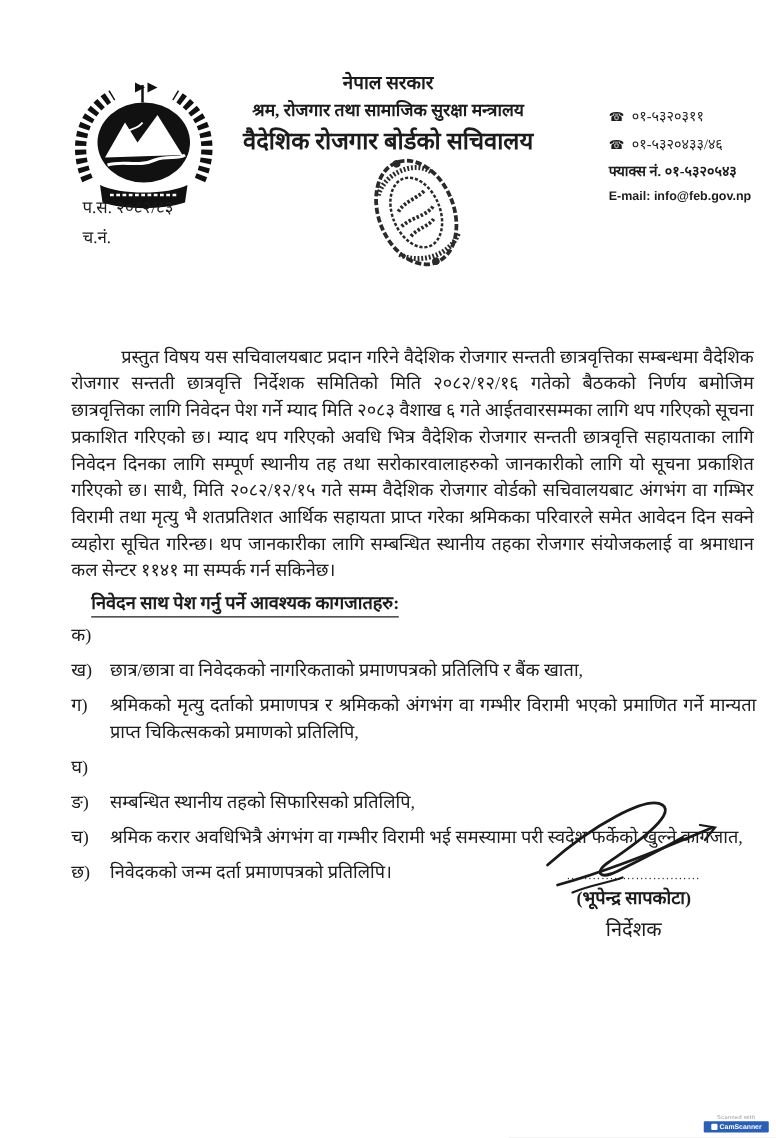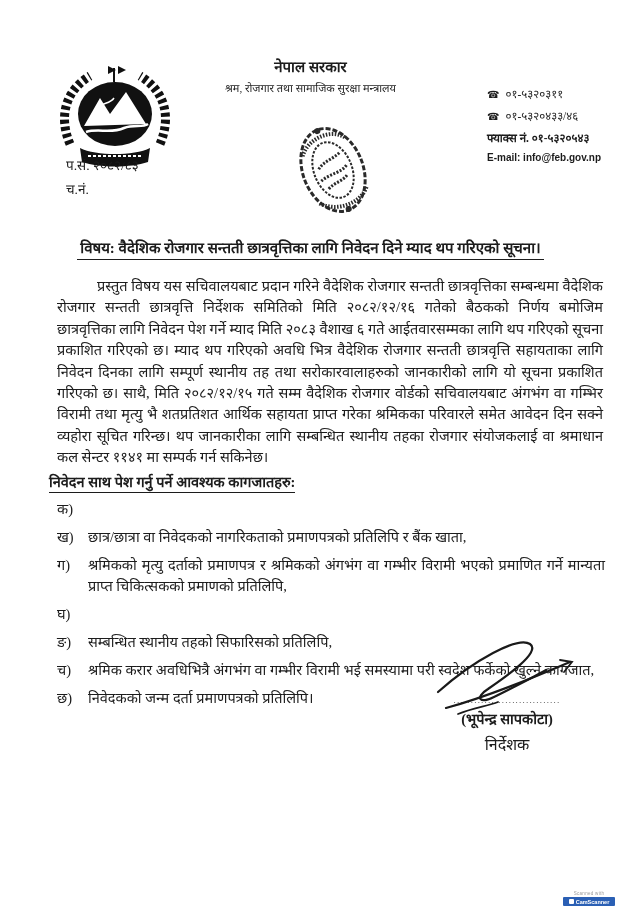--- a/index.html
+++ b/index.html
@@ -5,39 +5,39 @@
   html,body{margin:0;padding:0;background:#e8e8e8;}
   .page{
     position:relative;width:621px;height:910px;margin:0 auto;background:#ffffff;
     overflow:hidden;color:#1c1c1c;
     font-family:"Liberation Serif","DejaVu Serif",serif;
   }
   
   .emblem{position:absolute;left:56px;top:64px;}
   .head-center{position:absolute;left:0;right:0;top:60px;text-align:center;line-height:1;}
   .head-gov{font-size:15px;font-weight:700;}
-  .head-ministry{font-size:11px;font-weight:400;margin-top:8px;}
+  .head-ministry{font-size:14px;font-weight:700;margin-top:8px;}
   .head-office{font-size:19px;font-weight:700;margin-top:7px;}
   .head-address{font-size:12px;font-weight:700;margin-top:6px;}
   .stamp{position:absolute;left:286px;top:116px;z-index:3;}
   .contact{position:absolute;left:487px;top:86px;font-size:11.5px;line-height:1.55;}
   .contact-row{display:flex;align-items:center;gap:6px;margin-bottom:4px;white-space:nowrap;}
   .ph-icon{font-size:10px;line-height:1;}
   .contact-fax{font-weight:600;margin-bottom:3px;white-space:nowrap;}
   .contact-email{font-family:"Liberation Sans","DejaVu Sans",sans-serif;font-size:10px;font-weight:700;white-space:nowrap;}
   .refs{position:absolute;left:66px;top:154px;font-size:13.5px;line-height:1.8;}
   .daterow{position:absolute;right:22px;top:196px;text-align:right;font-size:14.5px;line-height:1.55;}
   .ne-no{margin-right:10px;}
   
   .subject-wrap{position:absolute;left:0;right:0;top:237px;text-align:center;}
   .subject{display:inline-block;font-size:15px;font-weight:700;border-bottom:1.5px solid #1c1c1c;padding:0 3px 2px;}
   
   .body-par{position:absolute;left:57px;top:276px;width:546px;font-size:14.5px;line-height:21.4px;text-align:justify;text-indent:40px;margin:0;}
   
-  .docs-heading{position:absolute;left:49px;top:471px;font-size:14.5px;font-weight:700;border-bottom:1.3px solid #1c1c1c;padding-bottom:1px;}
+  .docs-heading{position:absolute;left:73px;top:471px;font-size:14.5px;font-weight:700;border-bottom:1.3px solid #1c1c1c;padding-bottom:1px;}
   .docs-list{position:absolute;left:57px;top:499px;width:548px;margin:0;padding:0;list-style:none;}
   .docs-list li{display:flex;gap:9px;margin-bottom:7.5px;font-size:14.5px;line-height:1.42;text-align:justify;}
   .docs-list .mk{flex:0 0 22px;}
   
   .sig-svg{position:absolute;left:428px;top:634px;z-index:2;}
   .sig-block{position:absolute;right:16px;top:694px;width:196px;text-align:center;line-height:1.5;}
   .sig-dots{font-size:9px;letter-spacing:1.2px;color:#2a2a2a;white-space:nowrap;overflow:hidden;}
   .sig-name{font-size:14.5px;font-weight:600;margin-top:1px;}
   .sig-title{font-size:16px;margin-top:3px;}
   
@@ -67,20 +67,21 @@
       <path d="M40,44 C48,38 54,40 58,34" fill="none" stroke="#fff" stroke-width="1.5"></path>
 
       <path d="M24,84 C40,92 78,92 94,84 L92,98 C74,104 44,104 26,98 Z" stroke="none"></path>
       <path d="M32,92 h54" stroke="#fff" stroke-width="2" stroke-dasharray="3 2"></path>
     </g>
   </svg>
 
   <div class="head-center">
     <div class="head-gov">नेपाल सरकार</div>
     <div class="head-ministry">श्रम, रोजगार तथा सामाजिक सुरक्षा मन्त्रालय</div>
+    <div class="head-office">वैदेशिक रोजगार बोर्डको सचिवालय</div>
   </div>
 
   <svg class="stamp" width="94" height="108" viewBox="0 0 94 108" aria-hidden="true">
     <g transform="rotate(-22 47 54)" opacity="0.88">
       <ellipse cx="47" cy="54" rx="30" ry="43" fill="none" stroke="#0d0d0d" stroke-width="3" stroke-dasharray="5 2"></ellipse>
       <ellipse cx="47" cy="54" rx="19" ry="29" fill="none" stroke="#0d0d0d" stroke-width="2" stroke-dasharray="2.5 1.5"></ellipse>
       <path d="M24,30 C34,16 60,14 70,28" fill="none" stroke="#0d0d0d" stroke-width="4" stroke-dasharray="1.5 1.5"></path>
       <path d="M22,80 C34,94 60,96 72,82" fill="none" stroke="#0d0d0d" stroke-width="4" stroke-dasharray="1.5 1.5"></path>
       <path d="M34,48 C42,42 52,44 60,40 M32,60 C42,56 54,60 62,54 M36,70 C44,66 52,68 58,64" fill="none" stroke="#0d0d0d" stroke-width="3" stroke-dasharray="2 1.5"></path>
       <circle cx="47" cy="12" r="3" fill="#0d0d0d"></circle>
@@ -100,23 +101,20 @@
     <div class="contact-fax">फ्याक्स नं. ०१-५३२०५४३</div>
     <div class="contact-email">E-mail: info@feb.gov.np</div>
   </div>
 
   <div class="refs">
     <div>प.सं. २०८२/८३</div>
     <div>च.नं.</div>
   </div>
 
 
-  <div class="subject-wrap">
-    <span class="subject">विषय: वैदेशिक रोजगार सन्तती छात्रवृत्तिका लागि निवेदन दिने म्याद थप गरिएको सूचना।</span>
-  </div>
 
   <p class="body-par">प्रस्तुत विषय यस सचिवालयबाट प्रदान गरिने वैदेशिक रोजगार सन्तती छात्रवृत्तिका सम्बन्धमा वैदेशिक रोजगार सन्तती छात्रवृत्ति निर्देशक समितिको मिति २०८२/१२/१६ गतेको बैठकको निर्णय बमोजिम छात्रवृत्तिका लागि निवेदन पेश गर्ने म्याद मिति २०८३ वैशाख ६ गते आईतवारसम्मका लागि थप गरिएको सूचना प्रकाशित गरिएको छ। म्याद थप गरिएको अवधि भित्र वैदेशिक रोजगार सन्तती छात्रवृत्ति सहायताका लागि निवेदन दिनका लागि सम्पूर्ण स्थानीय तह तथा सरोकारवालाहरुको जानकारीको लागि यो सूचना प्रकाशित गरिएको छ। साथै, मिति २०८२/१२/१५ गते सम्म वैदेशिक रोजगार वोर्डको सचिवालयबाट अंगभंग वा गम्भिर विरामी तथा मृत्यु भै शतप्रतिशत आर्थिक सहायता प्राप्त गरेका श्रमिकका परिवारले समेत आवेदन दिन सक्ने व्यहोरा सूचित गरिन्छ। थप जानकारीका लागि सम्बन्धित स्थानीय तहका रोजगार संयोजकलाई वा श्रमाधान कल सेन्टर ११४१ मा सम्पर्क गर्न सकिनेछ।</p>
 
   <div class="docs-heading">निवेदन साथ पेश गर्नु पर्ने आवश्यक कागजातहरु:</div>
   <ul class="docs-list">
     <li>
         <span class="mk">क)</span>
       </li>
     <li>
         <span class="mk">ख)</span>

